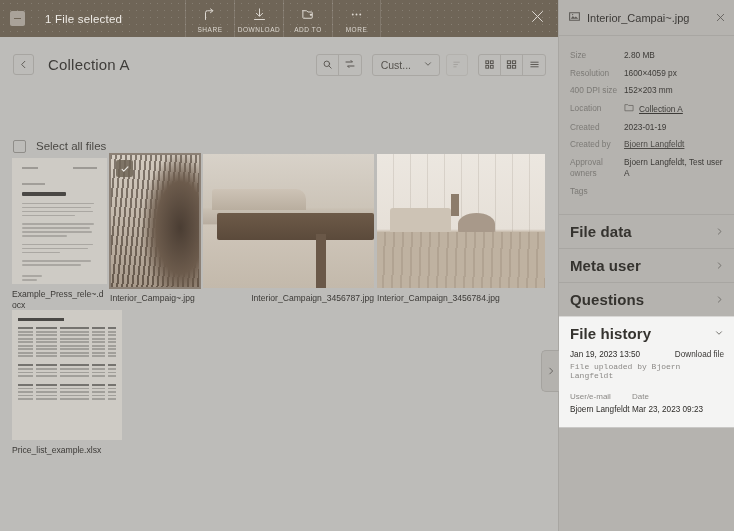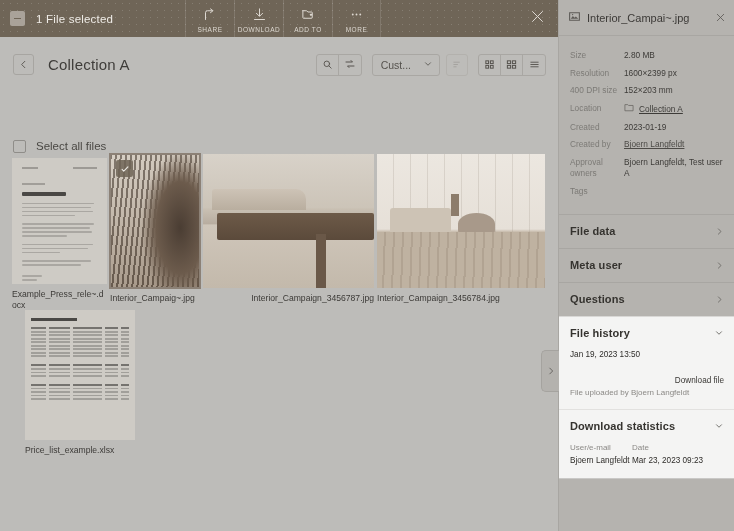--- a/index.html
+++ b/index.html
@@ -27,21 +27,21 @@
     display: flex; align-items: stretch;
     color: #e8e4de;
   }
   #sel-left { display: flex; align-items: center; padding-left: 10px; width: 185px; }
   .sel-checkbox {
     width: 15px; height: 15px; border-radius: 2px;
     background: #a9a299; display: flex; align-items: center; justify-content: center;
     flex: none; cursor: pointer;
   }
   .sel-checkbox .dash { width: 7px; height: 1.5px; background: #6f6557; display:block; }
-  #sel-count { margin-left: 11px; font-size: 11.5px; color: #efece7; letter-spacing: .2px; }
+  #sel-count { margin-left: 20px; font-size: 11.5px; color: #efece7; letter-spacing: .2px; }
 
   .tb-actions { display: flex; align-items: stretch; }
   .tb-action {
     width: 49px; display: flex; flex-direction: column;
     align-items: center; justify-content: center; gap: 4px;
     border-left: 1px solid rgba(255,255,255,0.13);
     cursor: pointer; padding-top: 3px;
   }
   .tb-action:last-child { border-right: 1px solid rgba(255,255,255,0.13); }
   .tb-action .lbl { font-size: 6.5px; letter-spacing: .55px; color: #ddd8d1; }
@@ -166,33 +166,33 @@
   .meta-val.loc { display: flex; align-items: center; gap: 5px; }
   .meta-val.loc .lt { text-decoration: underline; cursor: pointer; }
 
   .section {
     border-top: 1px solid #a8a6a2;
     padding: 0 10px 0 11px;
   }
   .section-head {
     height: 33px; display: flex; align-items: center; cursor: pointer;
   }
-  .section-title { font-size: 11px; color: #35332f; font-weight: bold; letter-spacing: .1px; }
+  .section-title { font-size: 15px; color: #35332f; font-weight: bold; letter-spacing: .1px; }
   .section-chev { margin-left: auto; color: #5d5b57; display: flex; }
 
   .expanded-card {
     background: #f4f4f3; border-top: 1px solid #d9d8d6; border-bottom: 1px solid #c9c8c6;
   }
   .expanded-card .section { border-top: none; }
   .card-body { padding: 0 10px 12px 11px; }
 
   .hist-row { display: flex; font-size: 8.2px; color: #35332f; justify-content: space-between; }
   .hist-date { color: #2f2d2a; }
-  .hist-action { color: #3a3835; cursor: pointer; margin-top: 26px; }
-  .hist-sub { font-size: 8px; color: #8b8986; margin-top: 3px; }
+  .hist-action { color: #3a3835; cursor: pointer; }
+  .hist-sub { font-size: 8px; color: #8b8986; margin-top: 3px; font-family: Liberation Mono, monospace; }
 
   .dl-head { display: flex; font-size: 8px; color: #8b8986; margin-bottom: 3px; }
   .dl-row { display: flex; font-size: 8.2px; color: #2f2d2a; line-height: 1.35; }
   .dl-c1 { width: 62px; flex: none; }
   .dl-c2 { flex: 1; }
 
   .sep-gap { height: 8px; background: #b5b3af; }
 </style>
 </head>
 <body>
@@ -416,21 +416,21 @@
           <div style="position:absolute; left:48%; top:44%; width:22%; height:16%;
                       background:#a8998a; border-radius:50% 50% 4px 4px;"></div>
           <div style="position:absolute; left:44%; top:30%; width:5%; height:16%;
                       background:#8c7c6b;"></div>
           <div style="position:absolute; left:0; top:58%; width:100%; height:42%;
                       background:repeating-linear-gradient(92deg,#bfb2a1 0 7px, #b1a392 7px 9px);"></div>
         </div>
         <div class="caption">Interior_Campaign_3456784.jpg</div>
       </div>
 
-      <div class="file-card" style="left:13px; top:152px; width:110px;">
+      <div class="file-card" style="left:0; top:152px; width:110px;">
         <div class="thumb doc-thumb" style="width:110px; height:130px;">
           <div class="xls-title"></div>
           <div class="xls-block xls-sheet">
             <div class="xls-row xls-hdr">
                 <span class="xls-cell" style="width:16px"></span>
                 <span class="xls-cell" style="width:22px"></span>
                 <span class="xls-cell" style="width:30px"></span>
                 <span class="xls-cell" style="width:14px"></span>
                 <span class="xls-cell" style="width:8px"></span>
               </div>
@@ -594,21 +594,21 @@
       </span>
     </div>
 
     <div id="meta-table">
       <div class="meta-row">
         <span class="meta-key">Size</span>
         <span class="meta-val">2.80 MB</span>
       </div>
       <div class="meta-row">
         <span class="meta-key">Resolution</span>
-        <span class="meta-val">1600×2399 px</span>
+        <span class="meta-val">1600×4059 px</span>
       </div>
       <div class="meta-row">
         <span class="meta-key">400 DPI size</span>
         <span class="meta-val">152×203 mm</span>
       </div>
       <div class="meta-row">
         <span class="meta-key">Location</span>
         <span class="meta-val loc">
           <span>
             <svg width="10" height="9" viewBox="0 0 24 22" fill="none" stroke="#6c6a66" stroke-width="2">
@@ -681,30 +681,20 @@
         </div>
       </div>
       <div class="card-body">
         <div class="hist-row">
           <span class="hist-date">Jan 19, 2023 13:50</span>
           <span class="hist-action">Download file</span>
         </div>
         <div class="hist-sub">File uploaded by Bjoern Langfeldt</div>
       </div>
 
-      <div class="section" style="border-top:1px solid #e2e1df;">
-        <div class="section-head">
-          <span class="section-title">Download statistics</span>
-          <span class="section-chev">
-            <svg width="10" height="10" viewBox="0 0 24 24" fill="none" stroke="#5d5b57" stroke-width="2" stroke-linecap="round" stroke-linejoin="round">
-                <path d="M6 9l6 6 6-6"></path>
-              </svg>
-          </span>
-        </div>
-      </div>
       <div class="card-body">
         <div class="dl-head">
           <span class="dl-c1">User/e-mail</span>
           <span class="dl-c2">Date</span>
         </div>
         <div class="dl-row">
           <span class="dl-c1">Bjoern Langfeldt</span>
           <span class="dl-c2">Mar 23, 2023 09:23</span>
         </div>
       </div>

